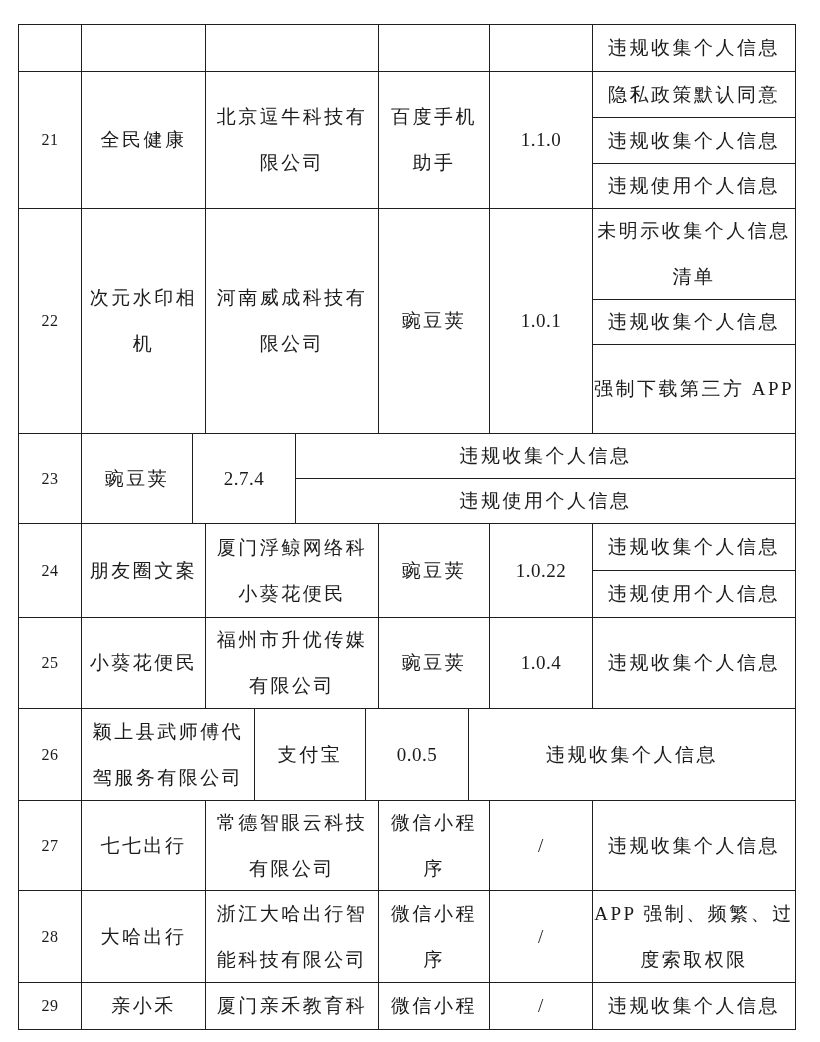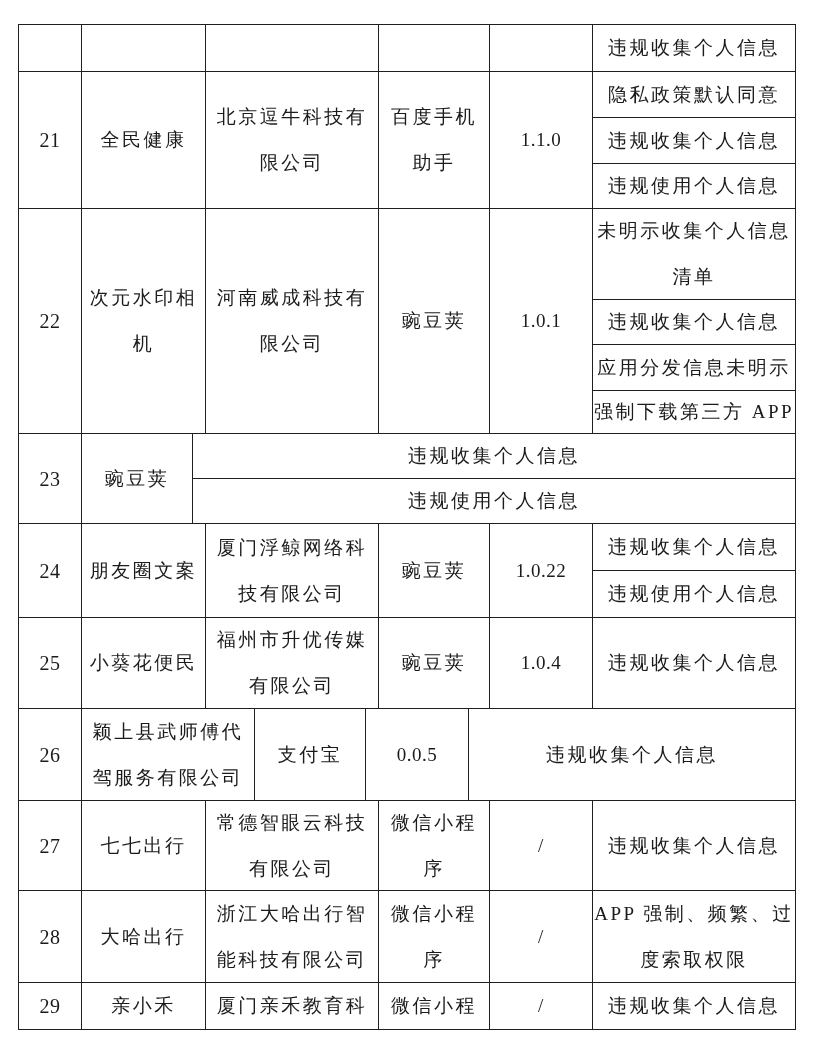--- a/index.html
+++ b/index.html
@@ -25,21 +25,21 @@
     display:flex;
     align-items:center;
     justify-content:center;
     text-align:center;
     font-size:19px;
     line-height:46px;
     letter-spacing:2.5px;
     white-space:pre-line;
     overflow:hidden;
   }
-  .c-num  { width:63px;  font-size:20px; letter-spacing:0.5px; }
+  .c-num  { width:63px;  font-size:16px; letter-spacing:0.5px; }
   .c-name { width:124px; }
   .c-dev  { width:173px; }
   .c-plat { width:111px; }
   .c-ver  { width:103px; letter-spacing:0.5px; }
   .c-viol {
     flex:1;
     flex-direction:column;
     align-items:stretch;
     justify-content:flex-start;
     padding:0;
@@ -92,39 +92,39 @@
     <div class="cell c-name">次元水印相
 机</div>
     <div class="cell c-dev">河南威成科技有
 限公司</div>
     <div class="cell c-plat">豌豆荚</div>
     <div class="cell c-ver">1.0.1</div>
     <div class="cell c-viol">
       <div class="sub" style="height:91px;">未明示收集个人信息
 清单</div>
       <div class="sub" style="height:45px;">违规收集个人信息</div>
-      <div class="sub" style="height:46px;">应用分发信息未明示</div>
       <div class="sub">强制下载第三方 APP</div>
     </div>
   </div>
 
   <div class="row" style="height:90px;">
     <div class="cell c-num">23</div>
     <div class="cell c-plat">豌豆荚</div>
+    <div class="cell c-ver">2.7.4</div>
     <div class="cell c-viol">
       <div class="sub" style="height:45px;">违规收集个人信息</div>
       <div class="sub">违规使用个人信息</div>
     </div>
   </div>
 
   <div class="row" style="height:94px;">
     <div class="cell c-num">24</div>
     <div class="cell c-name">朋友圈文案</div>
     <div class="cell c-dev">厦门浮鲸网络科
-技有限公司</div>
+小葵花便民</div>
     <div class="cell c-plat">豌豆荚</div>
     <div class="cell c-ver">1.0.22</div>
     <div class="cell c-viol">
       <div class="sub" style="height:47px;">违规收集个人信息</div>
       <div class="sub">违规使用个人信息</div>
     </div>
   </div>
 
   <div class="row" style="height:91px;">
     <div class="cell c-num">25</div>

